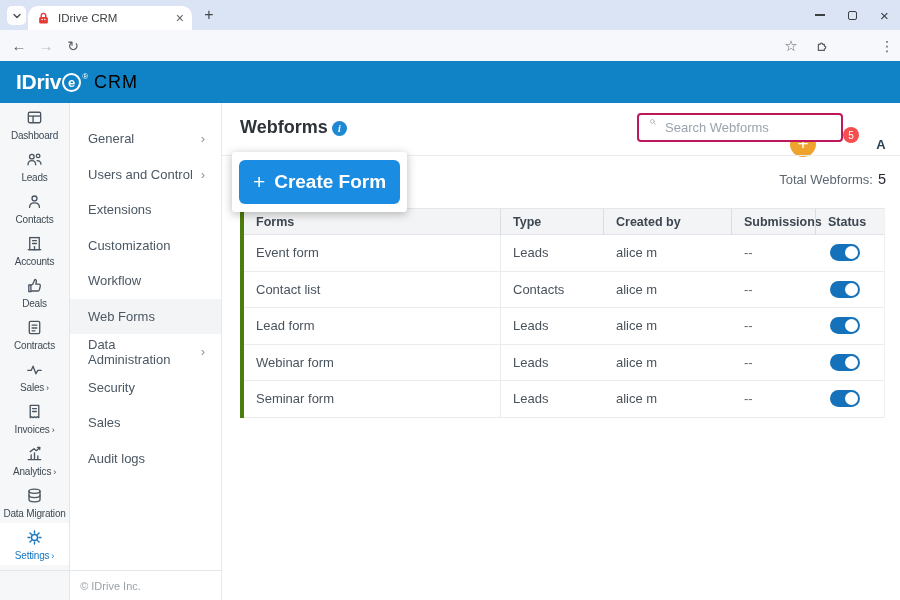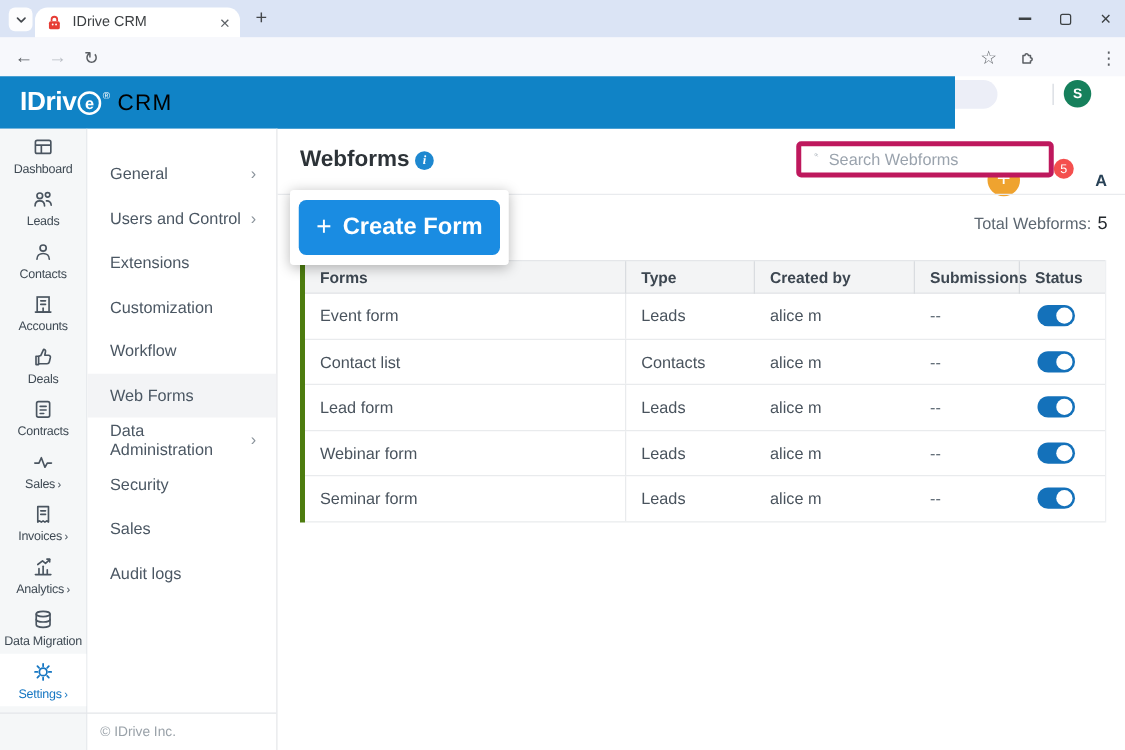--- a/index.html
+++ b/index.html
@@ -23,21 +23,21 @@
   .nav-back { left:6px; } .nav-fwd { left:33px; color:#b9bdc4; } .nav-reload { left:60px; font-size:14px; }
   .url-pill { position:absolute; left:86px; top:34px; width:712px; height:23px; background:#eceef7; border-radius:12px; display:flex; align-items:center; padding:0 10px; }
   .url-text { font-size:12.5px; color:#3f434a; margin-left:8px; }
   .tb-star { position:absolute; left:778px; top:0; height:31px; width:26px; display:flex; align-items:center; justify-content:center; font-size:15px; color:#5a5e63; }
   .tb-ext { position:absolute; left:810px; top:0; height:31px; width:24px; display:flex; align-items:center; justify-content:center; }
   .tb-sep { position:absolute; left:842px; top:37px; width:1px; height:17px; background:#d5d9e0; }
   .tb-profile { position:absolute; left:851px; top:34px; width:22px; height:22px; border-radius:50%; background:#16805c; color:#fff; font-size:11px; font-weight:bold; display:flex; align-items:center; justify-content:center; }
   .tb-kebab { position:absolute; left:877px; top:0; height:31px; width:20px; display:flex; align-items:center; justify-content:center; font-size:14px; color:#5a5e63; }
 
   
-  .app-header { position:absolute; left:0; top:61px; width:764px; height:42px; background:#1083c6;text-align:right; }
+  .app-header { position:absolute; left:0; top:61px; width:900px; height:42px; background:#1083c6;text-align:right; }
   .logo { position:absolute; left:16px; top:0; height:42px; display:flex; align-items:center; color:#fff; }
   .logo-main { font-size:21px; font-weight:bold; letter-spacing:-0.3px; }
   .logo-e { display:inline-flex; align-items:center; justify-content:center; width:19px; height:19px; border:2px solid #fff; border-radius:50%; font-size:13px; font-weight:bold; margin-left:1px; }
   .logo-reg { font-size:8px; vertical-align:top; margin:2px 0 0 1px; align-self:flex-start; padding-top:9px; }
   .logo-crm { font-size:18px; font-weight:400; letter-spacing:1px; margin-left:6px; color:#000000; }
   .hdr-plus { position:absolute; left:790px; top:70px; width:26px; height:26px; border-radius:50%; background:#efa32f; color:#fff; font-size:19px; font-weight:300; display:flex; align-items:center; justify-content:center; }
   .hdr-bell { position:absolute; left:831px; top:71px; width:21px; height:21px; }
   .hdr-badge { position:absolute; left:843px; top:66px; min-width:16px; height:16px; border-radius:8px; background:#f44f4e; color:#fff; font-size:10px; display:flex; align-items:center; justify-content:center; padding:0 3px; }
   .hdr-avatar { position:absolute; left:868px; top:70px; width:26px; height:26px; border-radius:50%; background:#fff; color:#274156; font-size:13px; font-weight:bold; display:flex; align-items:center; justify-content:center; }
 
@@ -54,21 +54,21 @@
   
   .menu-sidebar { position:absolute; left:70px; top:103px; width:152px; height:497px; background:#fff; border-right:1px solid #e6e8ea; padding-top:18px; }
   .ms-item { height:35.5px; display:flex; align-items:center; padding:0 16px 0 18px; font-size:13px; color:#4b5763; }
   .ms-item .ms-label { flex:1; }
   .ms-chevron { color:#8b949c; font-size:13px; }
   .ms-item.selected { background:#f3f4f6; }
 
   
   .page-title { position:absolute; left:240px; top:117px; font-size:18px; font-weight:bold; color:#2d3338; }
   .info-icon { position:absolute; left:332px; top:121px; width:15px; height:15px; border-radius:50%; background:#1e88d0; color:#fff; font-size:10px; font-weight:bold; display:flex; align-items:center; justify-content:center; font-family:"Liberation Serif", serif; font-style:italic; }
-  .search-box { position:absolute; left:637px; top:113px; width:206px; height:29px; border:4px solid #be185d; border-radius:4px; background:#fff; display:flex; }
+  .search-box { position:absolute; left:637px; top:113px; width:206px; height:29px; border:2px solid #be185d; border-radius:4px; background:#fff; display:flex; }
   .search-box svg { margin-left:10px; }
   .search-input { border:none; outline:none; flex:1; height:100%; font-size:13px; color:#3f4a54; padding-left:8px; font-family:"Liberation Sans", sans-serif; background:transparent; }
   .search-input::placeholder { color:#9aa3ad; }
   .ph-divider { position:absolute; left:222px; top:155px; width:678px; height:1px; background:#e9ebee; }
   .total-line { position:absolute; right:14px; top:171px; font-size:13px; color:#5d6771; }
   .total-value { color:#23282d; font-size:14.5px; margin-left:5px; }
 
   .spotlight { position:absolute; left:232px; top:152px; width:175px; height:60px; background:#fff; border-radius:3px; box-shadow:0 2px 10px rgba(0,0,0,0.28); z-index:5; }
   .create-btn { position:absolute; left:7px; top:8px; width:161px; height:44px; background:#1a8ce2; border:none; border-radius:6px; color:#fff; display:flex; align-items:center; justify-content:center; cursor:pointer; font-family:"Liberation Sans", sans-serif; }
   .cb-plus { font-size:21px; font-weight:300; margin-right:9px; }

